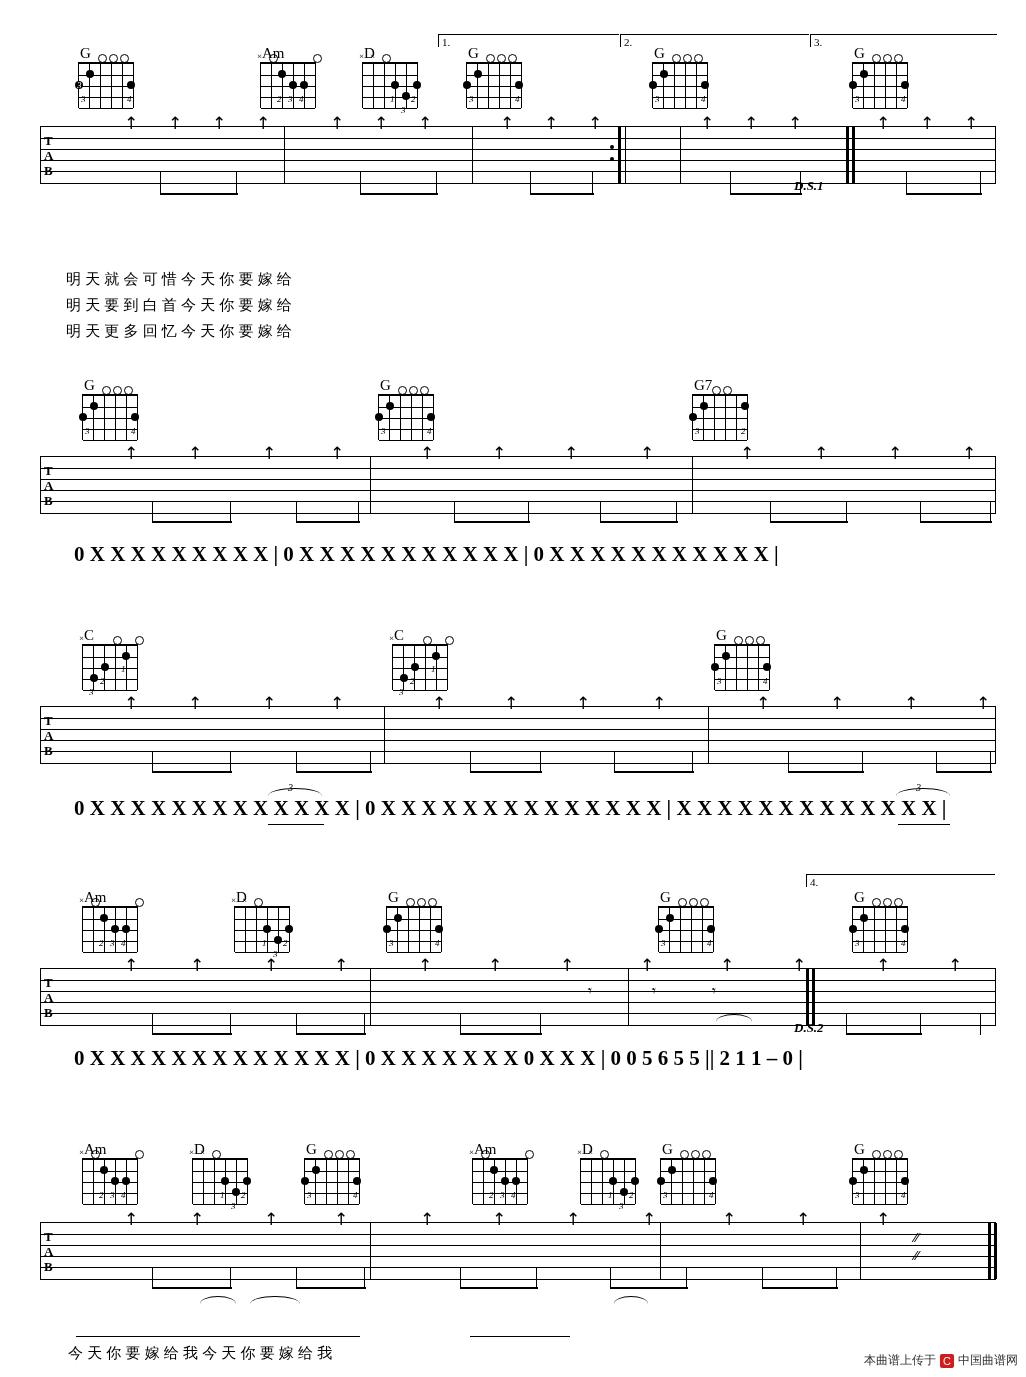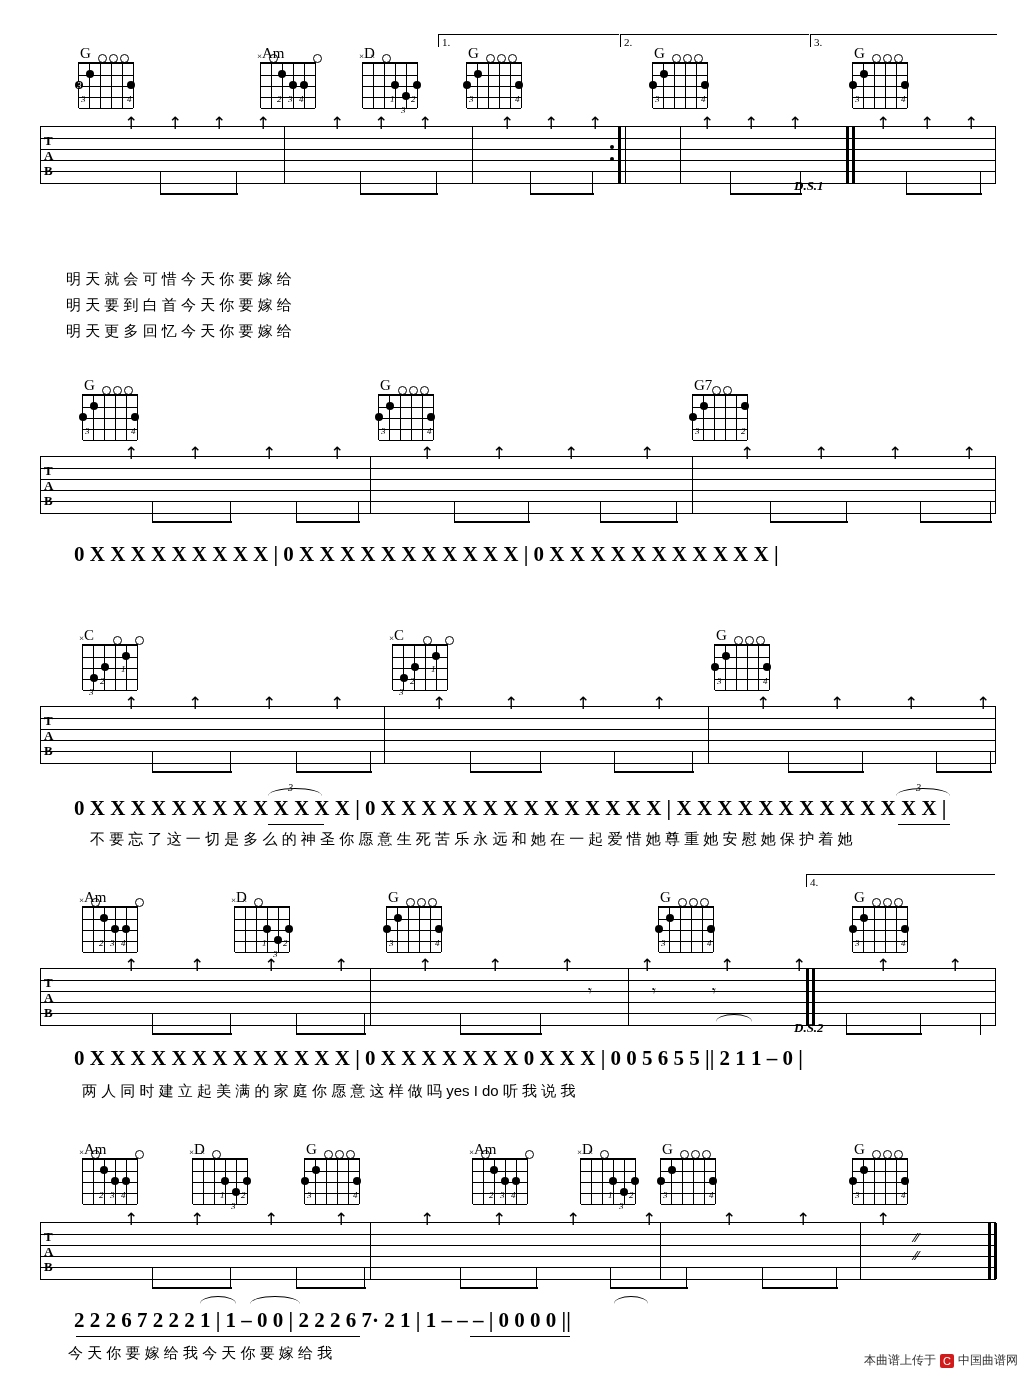--- a/index.html
+++ b/index.html
@@ -483,21 +483,20 @@
     </div>
 
     <div class="tripletmark" style="left:288px;top:162px;">3</div>
     <div class="slur" style="left:268px;top:168px;width:54px;"></div>
     <div class="tripletmark" style="left:916px;top:162px;">3</div>
     <div class="slur" style="left:896px;top:168px;width:54px;"></div>
 
     <div class="numrow" style="left:74px;top:176px;">0 X X X X X X X X X X X X X | 0 X X X X X X X X X X X X X X | X X X X X X X X X X X X X |</div>
     <div class="underline" style="left:268px;top:204px;width:56px;"></div>
     <div class="underline" style="left:898px;top:204px;width:52px;"></div>
-    <div class="lyric" style="left:90px;top:210px;">不 要 忘 了 这 一 切 是 多 么 的 神 圣     你 愿 意 生 死 苦 乐 永 远 和 她 在 一 起   爱 惜 她 尊 重 她 安 慰 她 保 护 着 她</div>
   </div>
 
   <div class="system" style="top:868px;height:260px;">
     <div class="brack" style="left:806px;top:6px;width:188px;"></div>
     <div class="bracklbl" style="left:810px;top:8px;">4.</div>
 
     <div class="chord" style="left:82px;top:20px;">
       <div class="name">Am</div>
       <div class="grid">
         <div class="v" style="left:10px;"></div>
@@ -647,21 +646,20 @@
 
       <div class="arrow" style="left:548px;top:14px;font-size:15px;">𝄾</div>
       <div class="arrow" style="left:612px;top:14px;font-size:15px;">𝄾</div>
       <div class="arrow" style="left:672px;top:14px;font-size:15px;">𝄾</div>
     </div>
 
     <div class="dsmark" style="left:794px;top:152px;">D.S.2</div>
     <div class="slur" style="left:716px;top:146px;width:36px;"></div>
 
     <div class="numrow" style="left:74px;top:1044px;top:178px;">0 X X X X X X X X X X X X X | 0 X X X X X X X 0 X X X | 0  0 5 6 5 5 || 2 1 1  –  0 |</div>
-    <div class="lyric" style="left:82px;top:214px;">两 人 同 时 建 立 起 美 满 的 家 庭     你 愿 意 这 样 做 吗   yes I do          听 我  说      我</div>
   </div>
 
   <div class="system" style="top:1136px;height:240px;">
     <div class="chord" style="left:82px;top:4px;">
       <div class="name">Am</div>
       <div class="grid">
         <div class="v" style="left:10px;"></div>
           <div class="v" style="left:21px;"></div>
           <div class="v" style="left:32px;"></div>
           <div class="v" style="left:43px;"></div>
@@ -851,21 +849,20 @@
       <div class="stem" style="left:796px;top:44px;height:22px;"></div>
       <div class="beam" style="left:722px;top:64px;width:76px;"></div>
       <div class="arrow" style="left:874px;top:6px;font-size:13px;">⁄⁄</div>
       <div class="arrow" style="left:874px;top:24px;font-size:13px;">⁄⁄</div>
     </div>
 
     <div class="slur" style="left:200px;top:160px;width:36px;"></div>
     <div class="slur" style="left:250px;top:160px;width:50px;"></div>
     <div class="slur" style="left:614px;top:160px;width:34px;"></div>
 
-    <div class="numrow" style="left:74px;top:172px;">2 2 2 6 7 2 2 2 1 | 1  –  0  0 | 2 2 2 6 7· 2 1 | 1  –  –  – | 0 0 0 0 ||</div>
     <div class="underline" style="left:76px;top:200px;width:284px;"></div>
     <div class="underline" style="left:470px;top:200px;width:100px;"></div>
     <div class="lyric" style="left:68px;top:208px;">今 天 你 要 嫁 给  我              今 天 你 要 嫁  给   我</div>
   </div>
 
   <div class="footer">
     <span>本曲谱上传于</span>
     <span class="logo">C</span>
     <span>中国曲谱网</span>
   </div>

